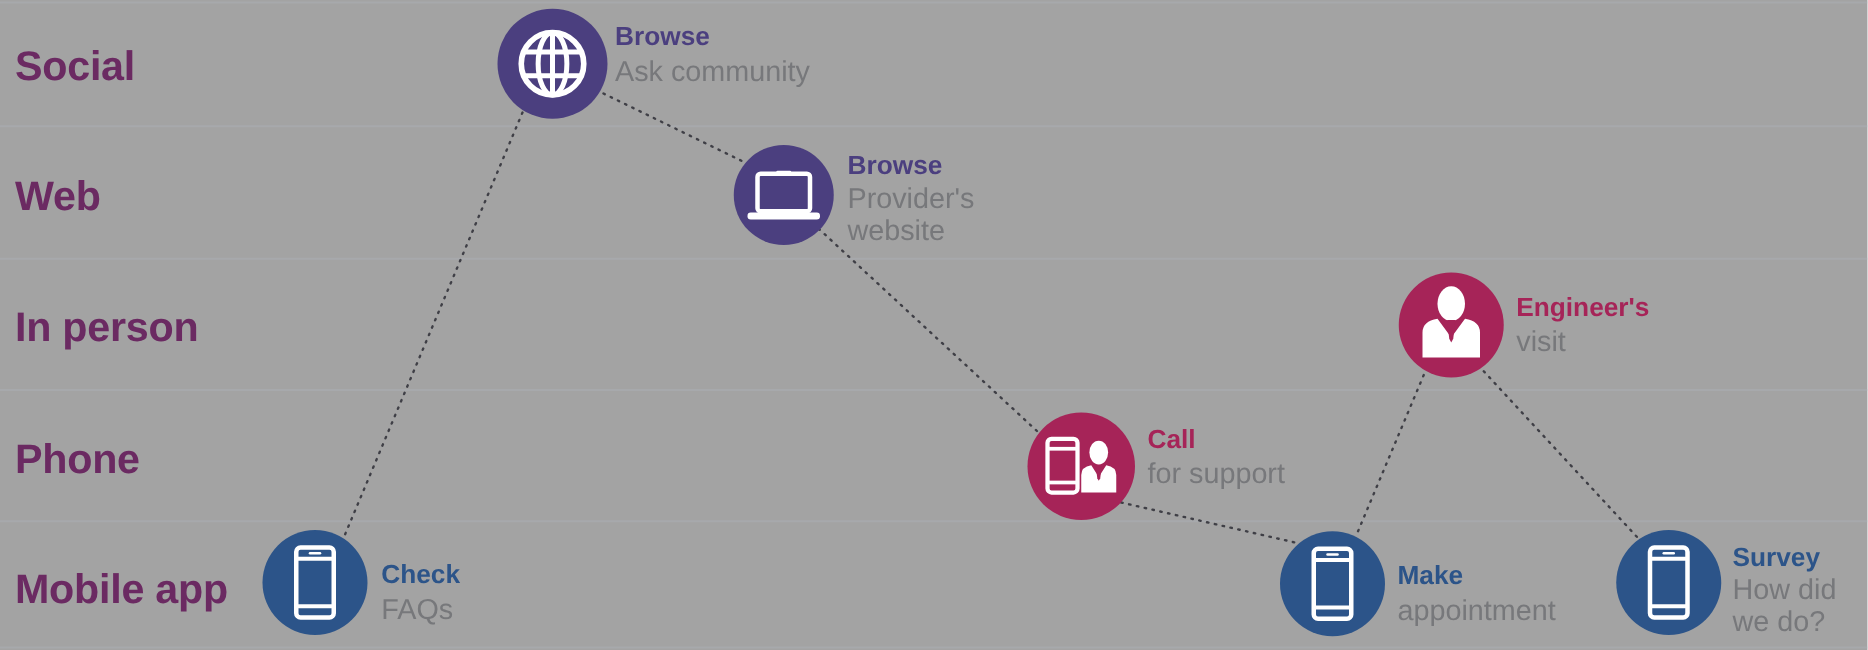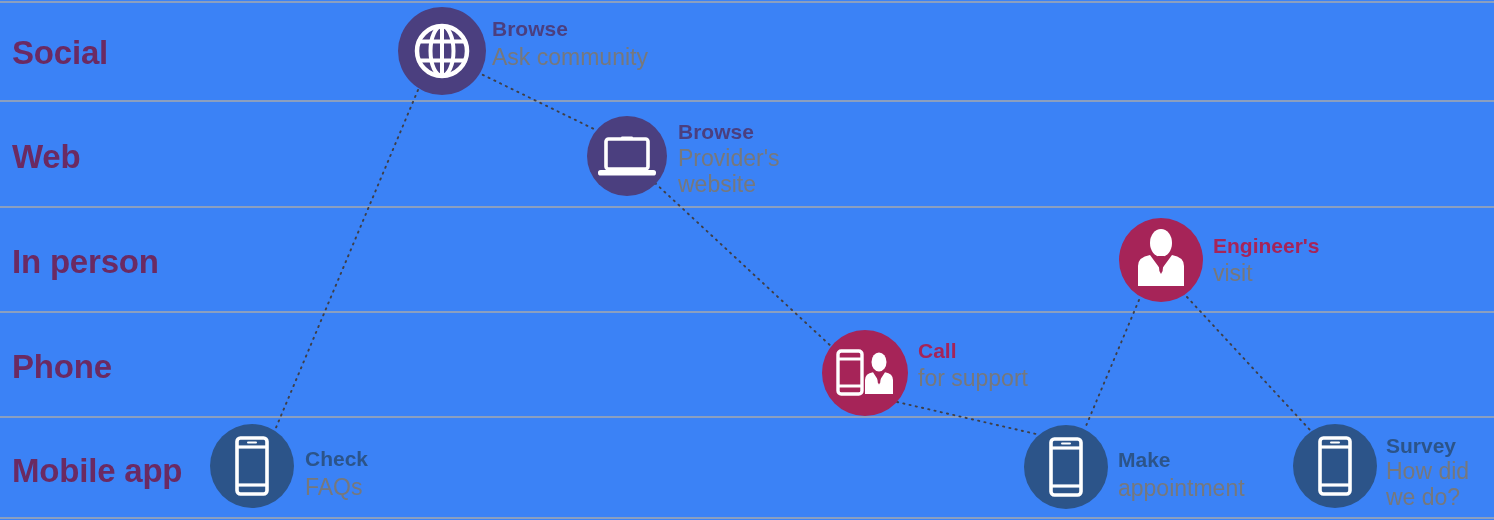--- a/index.html
+++ b/index.html
@@ -7,21 +7,21 @@
     padding: 0;
     background: #ffffff;
   }
   body {
     font-family: "Liberation Sans", sans-serif;
   }
   #journey-canvas {
     position: relative;
     width: 1494px;
     height: 520px;
-    background: #3b82f6;
+    background: #a3a3a3;
     overflow: hidden;
   }
   svg.diagram {
     position: absolute;
     top: 0;
     left: 0;
     width: 1494px;
     height: 520px;
   }
   .row-label {

